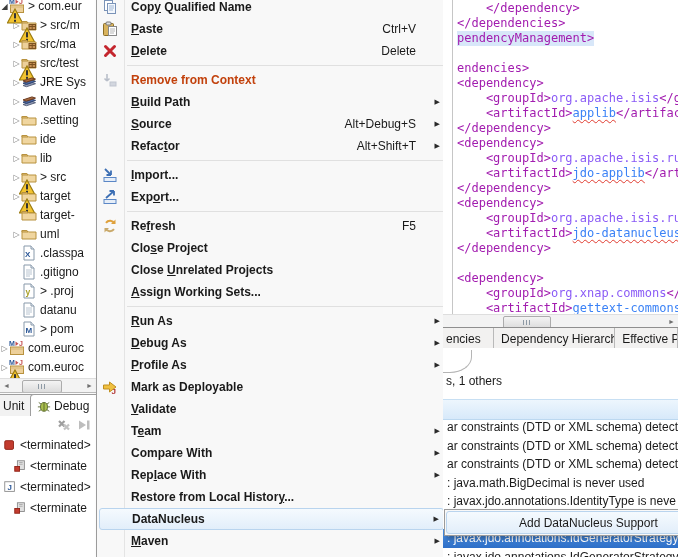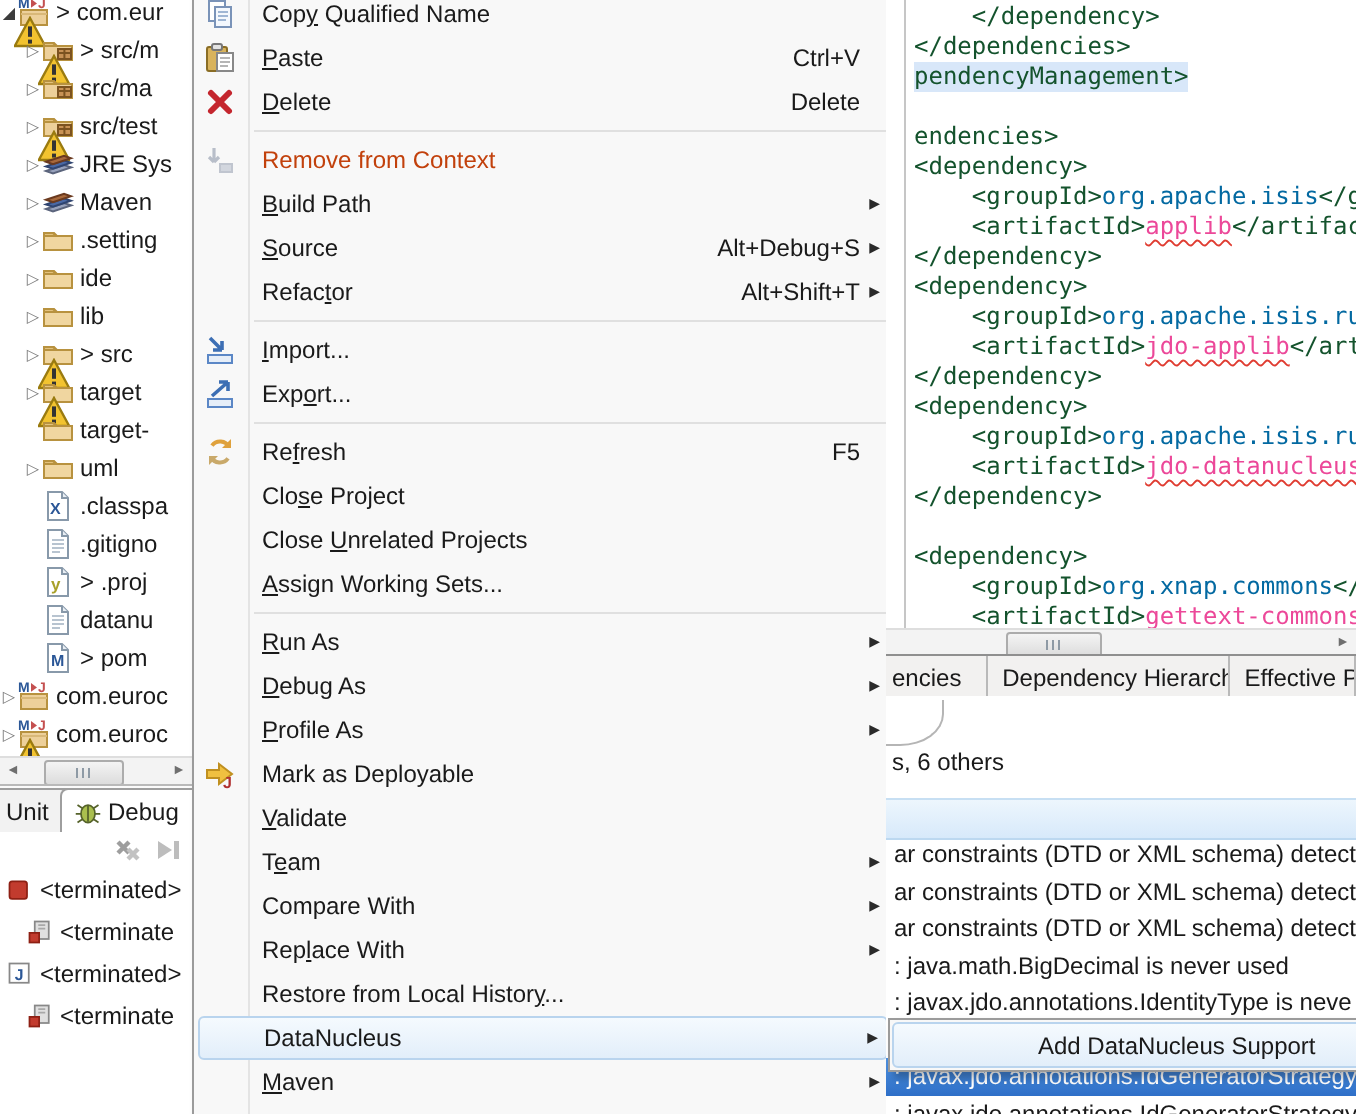--- a/index.html
+++ b/index.html
@@ -43,23 +43,23 @@
   .drow.child{padding-left:13px;}
   .drow{padding-left:3px;}
   
   #editor{position:absolute;left:443px;top:0;width:235px;height:315px;background:#fff;overflow:hidden;}
   #editor .ruler{position:absolute;left:9px;top:0;bottom:0;width:1px;background:#C6C6C6;}
   #code{position:absolute;left:14px;top:1px;right:0;font-family:"DejaVu Sans Mono","Liberation Mono",monospace;
         font-size:12px;line-height:15px;white-space:pre;}
   .cline{height:15px;}
   .cline .in{display:inline-block;}
   .cline.hl .in{background:#D8E7F9;}
-  .tg{color:#14532d;}
-  .tx{color:#0369a1;}
-  .ms{color:#ec4899;text-decoration:underline wavy #E03C31 1px;text-underline-offset:2px;}
+  .tg{color:#a21caf;}
+  .tx{color:#8b5cf6;}
+  .ms{color:#3b82f6;text-decoration:underline wavy #E03C31 1px;text-underline-offset:2px;}
   #ed-scroll{left:443px;top:314px;width:235px;height:13px;}
   #ed-scroll .thumb{left:60px;width:46px;}
   
   #page-tabs{position:absolute;left:443px;top:327px;width:235px;height:21px;background:#F2F1F0;
              border-top:1px solid #8F8F8F;border-bottom:1px solid #B5B5B5;display:flex;}
   .ptab{display:flex;align-items:center;padding:0 7px;border-right:1px solid #B9B9B9;white-space:nowrap;overflow:hidden;}
   .ptab:first-child{padding-left:3px;}
   
   #problems{position:absolute;left:443px;top:348px;width:235px;height:209px;background:#fff;overflow:hidden;}
   #prob-curve{position:absolute;left:-20px;top:2px;width:48px;height:22px;
@@ -70,23 +70,23 @@
   #prob-rows{position:absolute;left:0;top:70px;width:100%;}
   .prow{height:18.5px;display:flex;align-items:center;padding-left:4px;white-space:nowrap;}
   .prow.sel{background:linear-gradient(#4E91DF,#2E6FC8);color:#fff;}
   
   #ctx-menu{position:absolute;left:96px;top:-5px;width:349px;height:600px;background:#F8F8F8;
             border:1px solid #9B9B9B;box-shadow:3px 3px 4px rgba(0,0,0,.28);}
   #menu-gutter{position:absolute;left:27px;top:0;bottom:0;width:1px;background:#E4E4E4;}
   .mi{position:relative;height:22px;display:flex;align-items:center;padding:0 6px 0 34px;}
   .mi .mi-ico{position:absolute;left:5px;top:3px;width:16px;height:16px;}
   .mi .mi-ico svg{width:16px;height:16px;}
-  .mi .mi-label{flex:0 0 auto;}
+  .mi .mi-label{flex:0 0 auto;font-weight:bold;}
   .mi .mi-fill{flex:1 1 auto;}
-  .mi .mi-short{flex:0 0 auto;}
+  .mi .mi-short{flex:0 0 auto;margin-right:14px;}
   .mi .mi-arrow{flex:0 0 10px;width:10px;font-size:7px;color:#2a2a2a;text-align:right;}
   .mi.disabled .mi-label,.mi.disabled .mi-short{color:#c2410c;}
   .mi.hl{background:linear-gradient(#F5FAFE,#E2EEFA);border:1px solid #B9D4EE;border-radius:3px;
          height:20px;margin:0 2px;padding:0 4px 0 32px;}
   .msep{height:7px;position:relative;}
   .msep::after{content:"";position:absolute;left:30px;right:3px;top:3px;height:1px;background:#E0E0E0;}
   u{text-decoration:underline;}
   
   #submenu{position:absolute;left:444px;top:509px;width:260px;background:#F8F8F8;
            border:1px solid #9B9B9B;box-shadow:3px 3px 4px rgba(0,0,0,.28);padding:1px;}
@@ -639,21 +639,21 @@
       <div class="ptab" style="width: 127px;">
         <span>Dependency Hierarchy</span>
       </div>
       <div class="ptab" style="width: auto;">
         <span>Effective P</span>
       </div>
     </div>
 
   <div id="problems">
     <div id="prob-curve"></div>
-    <div id="prob-summary">s, 6 others</div>
+    <div id="prob-summary">s, 1 others</div>
     <div id="prob-header"></div>
     <div id="prob-rows">
         <div class="prow">
           <span>ar constraints (DTD or XML schema) detect</span>
         </div>
         <div class="prow">
           <span>ar constraints (DTD or XML schema) detect</span>
         </div>
         <div class="prow">
           <span>ar constraints (DTD or XML schema) detect</span>

